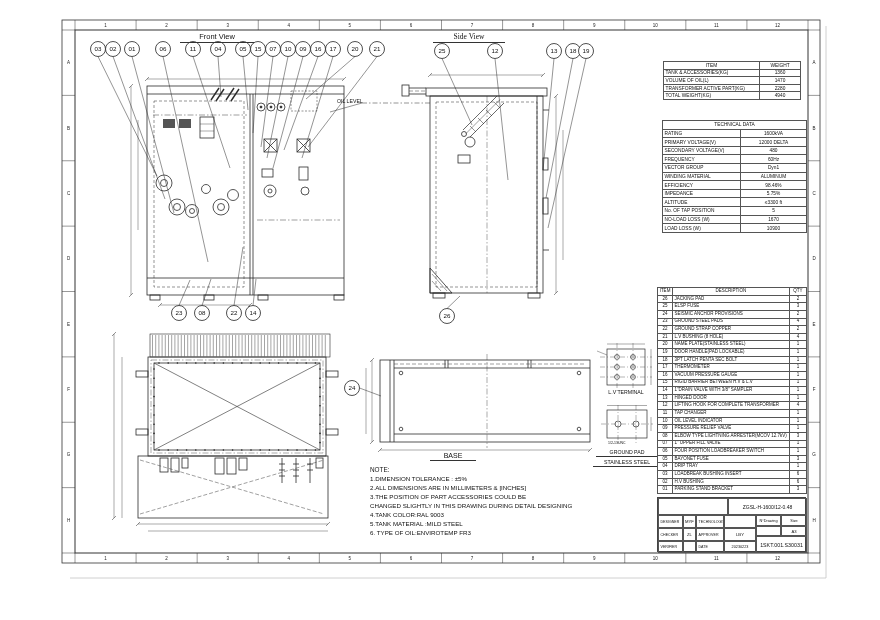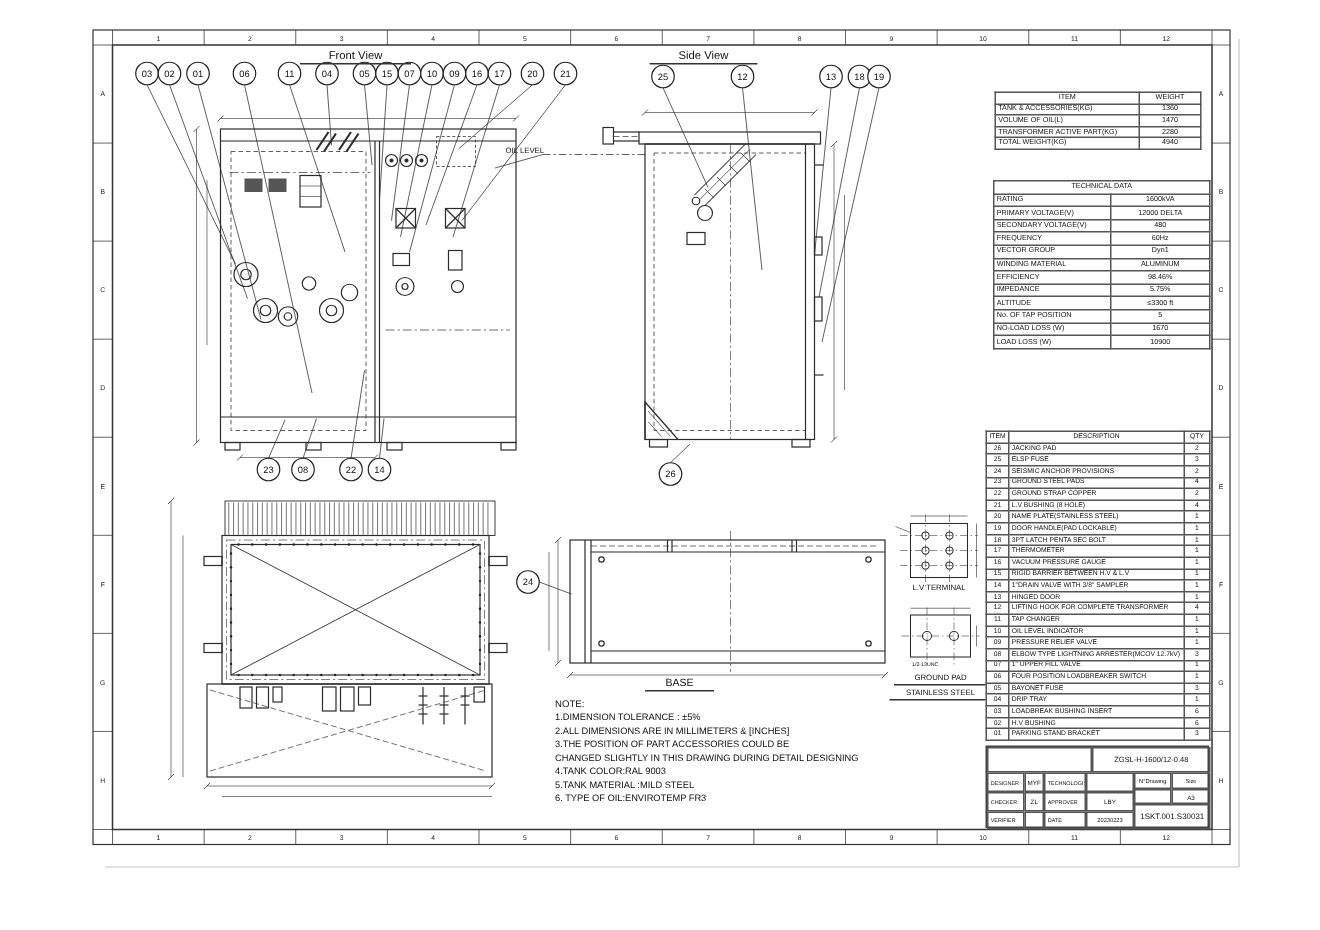--- a/index.html
+++ b/index.html
@@ -495,22 +495,22 @@
       <circle cx="586" cy="51" r="7.5" fill="#fff" stroke="#222" stroke-width=".8"></circle>
       <text x="586" y="53.2" text-anchor="middle" font-size="6.2" fill="#111">19</text>
       <line x1="447" y1="308.5" x2="460" y2="296" stroke="#2b2b2b" stroke-width=".5"></line>
       <circle cx="447" cy="316" r="7.5" fill="#fff" stroke="#222" stroke-width=".8"></circle>
       <text x="447" y="318.2" text-anchor="middle" font-size="6.2" fill="#111">26</text>
       <line x1="359.5" y1="388" x2="381" y2="396" stroke="#2b2b2b" stroke-width=".5"></line>
       <circle cx="352" cy="388" r="7.5" fill="#fff" stroke="#222" stroke-width=".8"></circle>
       <text x="352" y="390.2" text-anchor="middle" font-size="6.2" fill="#111">24</text>
     </svg>
 
-<div class="lbl und" style="left:200px;top:32px;width:74px;font-size:7.5px;">Front View</div>
-<div class="lbl und" style="left:433px;top:32px;width:72px;font-size:7.5px;">Side View</div>
+<div class="lbl und" style="left:180px;top:32px;width:74px;font-size:7.5px;">Front View</div>
+<div class="lbl und" style="left:433px;top:32px;width:72px;font-size:7.5px;font-family:Liberation Serif, serif;">Side View</div>
 <div class="lbl" style="left:337px;top:98px;font-size:5.2px;">OIL LEVEL</div>
 <div class="lbl und" style="left:430px;top:452px;width:46px;font-size:7px;">BASE</div>
 <div class="lbl" style="left:594px;top:389px;width:64px;font-size:5.2px;text-align:center;">L.V TERMINAL</div>
 <div class="lbl" style="left:608px;top:441px;font-size:3.5px;">1/2-13UNC</div>
 <div class="lbl und" style="left:596px;top:449px;width:62px;font-size:5.2px;">GROUND PAD</div>
 <div class="lbl und" style="left:593px;top:459px;width:68px;font-size:5.2px;">STAINLESS STEEL</div>
 
 <div class="lbl" style="left:370px;top:466px;font-size:6.4px;">NOTE:</div>
 <div class="lbl" style="left:370px;top:475px;font-size:6.2px;">1.DIMENSION TOLERANCE : ±5%</div>
 <div class="lbl" style="left:370px;top:484px;font-size:6.2px;">2.ALL DIMENSIONS ARE IN MILLIMETERS &amp; [INCHES]</div>

